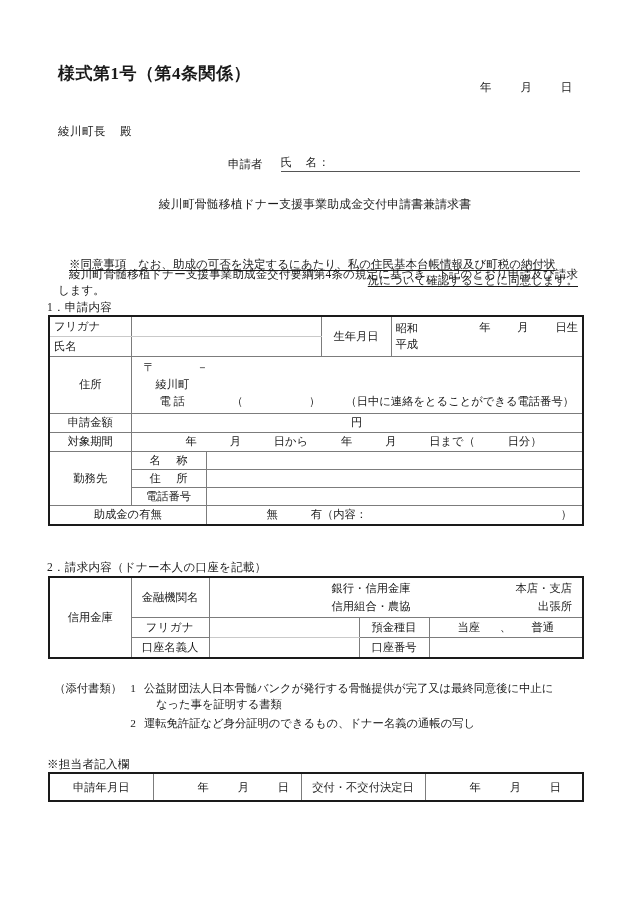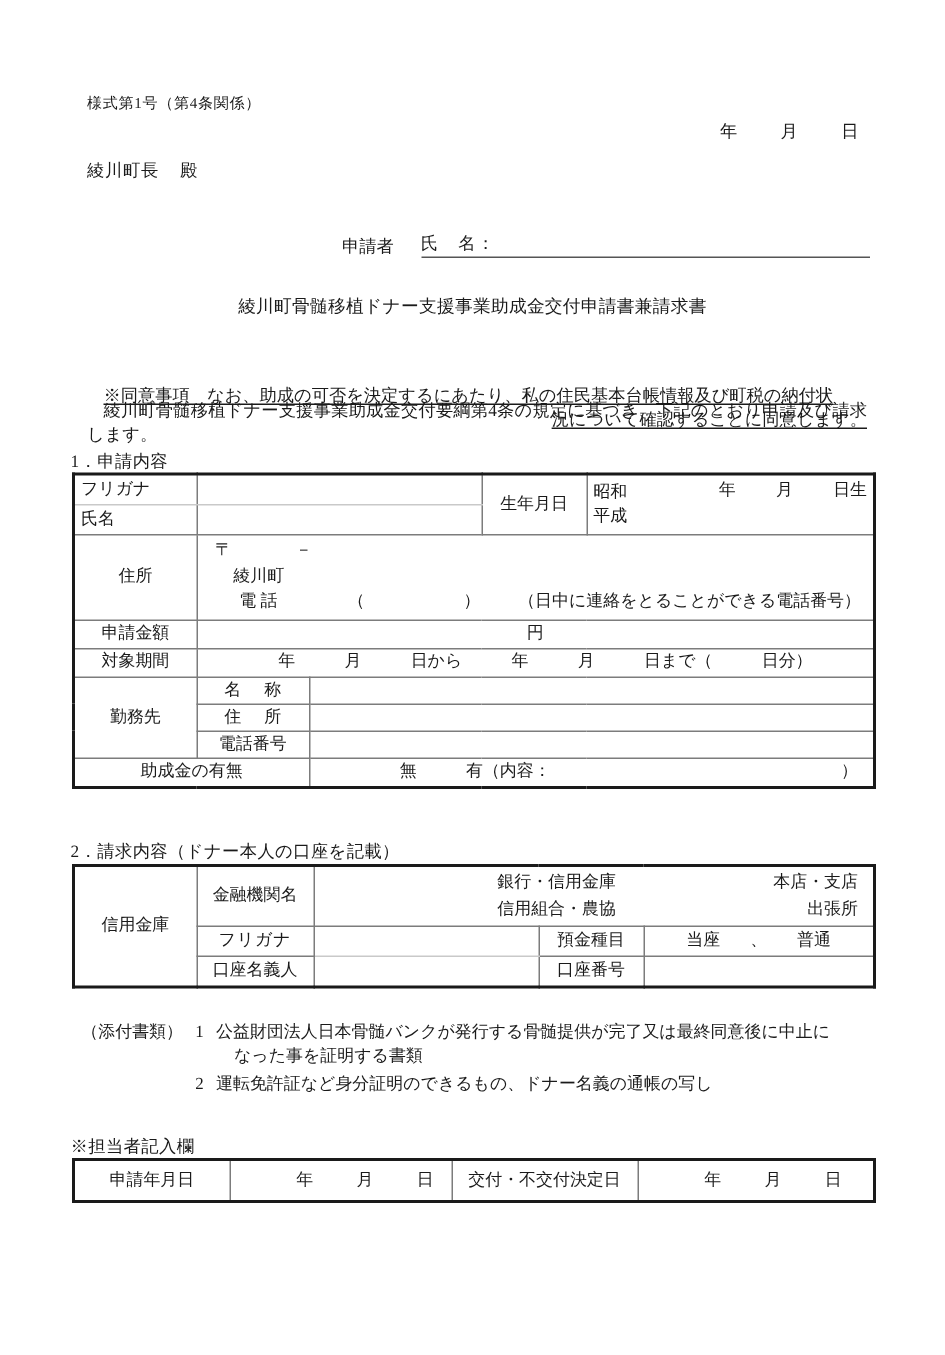--- a/index.html
+++ b/index.html
@@ -19,34 +19,35 @@
   .page {
     position: absolute;
     left: 0; top: 0;
     width: 630px;
     height: 903px;
   }
   
   .form-no {
     position: absolute;
     left: 58px; top: 62px;
-    font-size: 10px;
+    font-size: 17px;
     letter-spacing: 0.5px;
+    font-weight: bold;
   }
   .date-line {
     position: absolute;
     left: 480px; top: 80px;
     font-size: 11.5px;
   }
   .date-line span { margin-right: 26px; }
   .date-line span:last-child { margin-right: 0; }
 
   .addressee {
     position: absolute;
-    left: 58px; top: 106px;
+    left: 58px; top: 124px;
     font-size: 11.5px;
     letter-spacing: 0.5px;
   }
   .addressee .hon { margin-left: 14px; }
 
   .applicant-row {
     position: absolute;
     left: 228px; top: 155px;
     width: 352px;
     display: flex;

